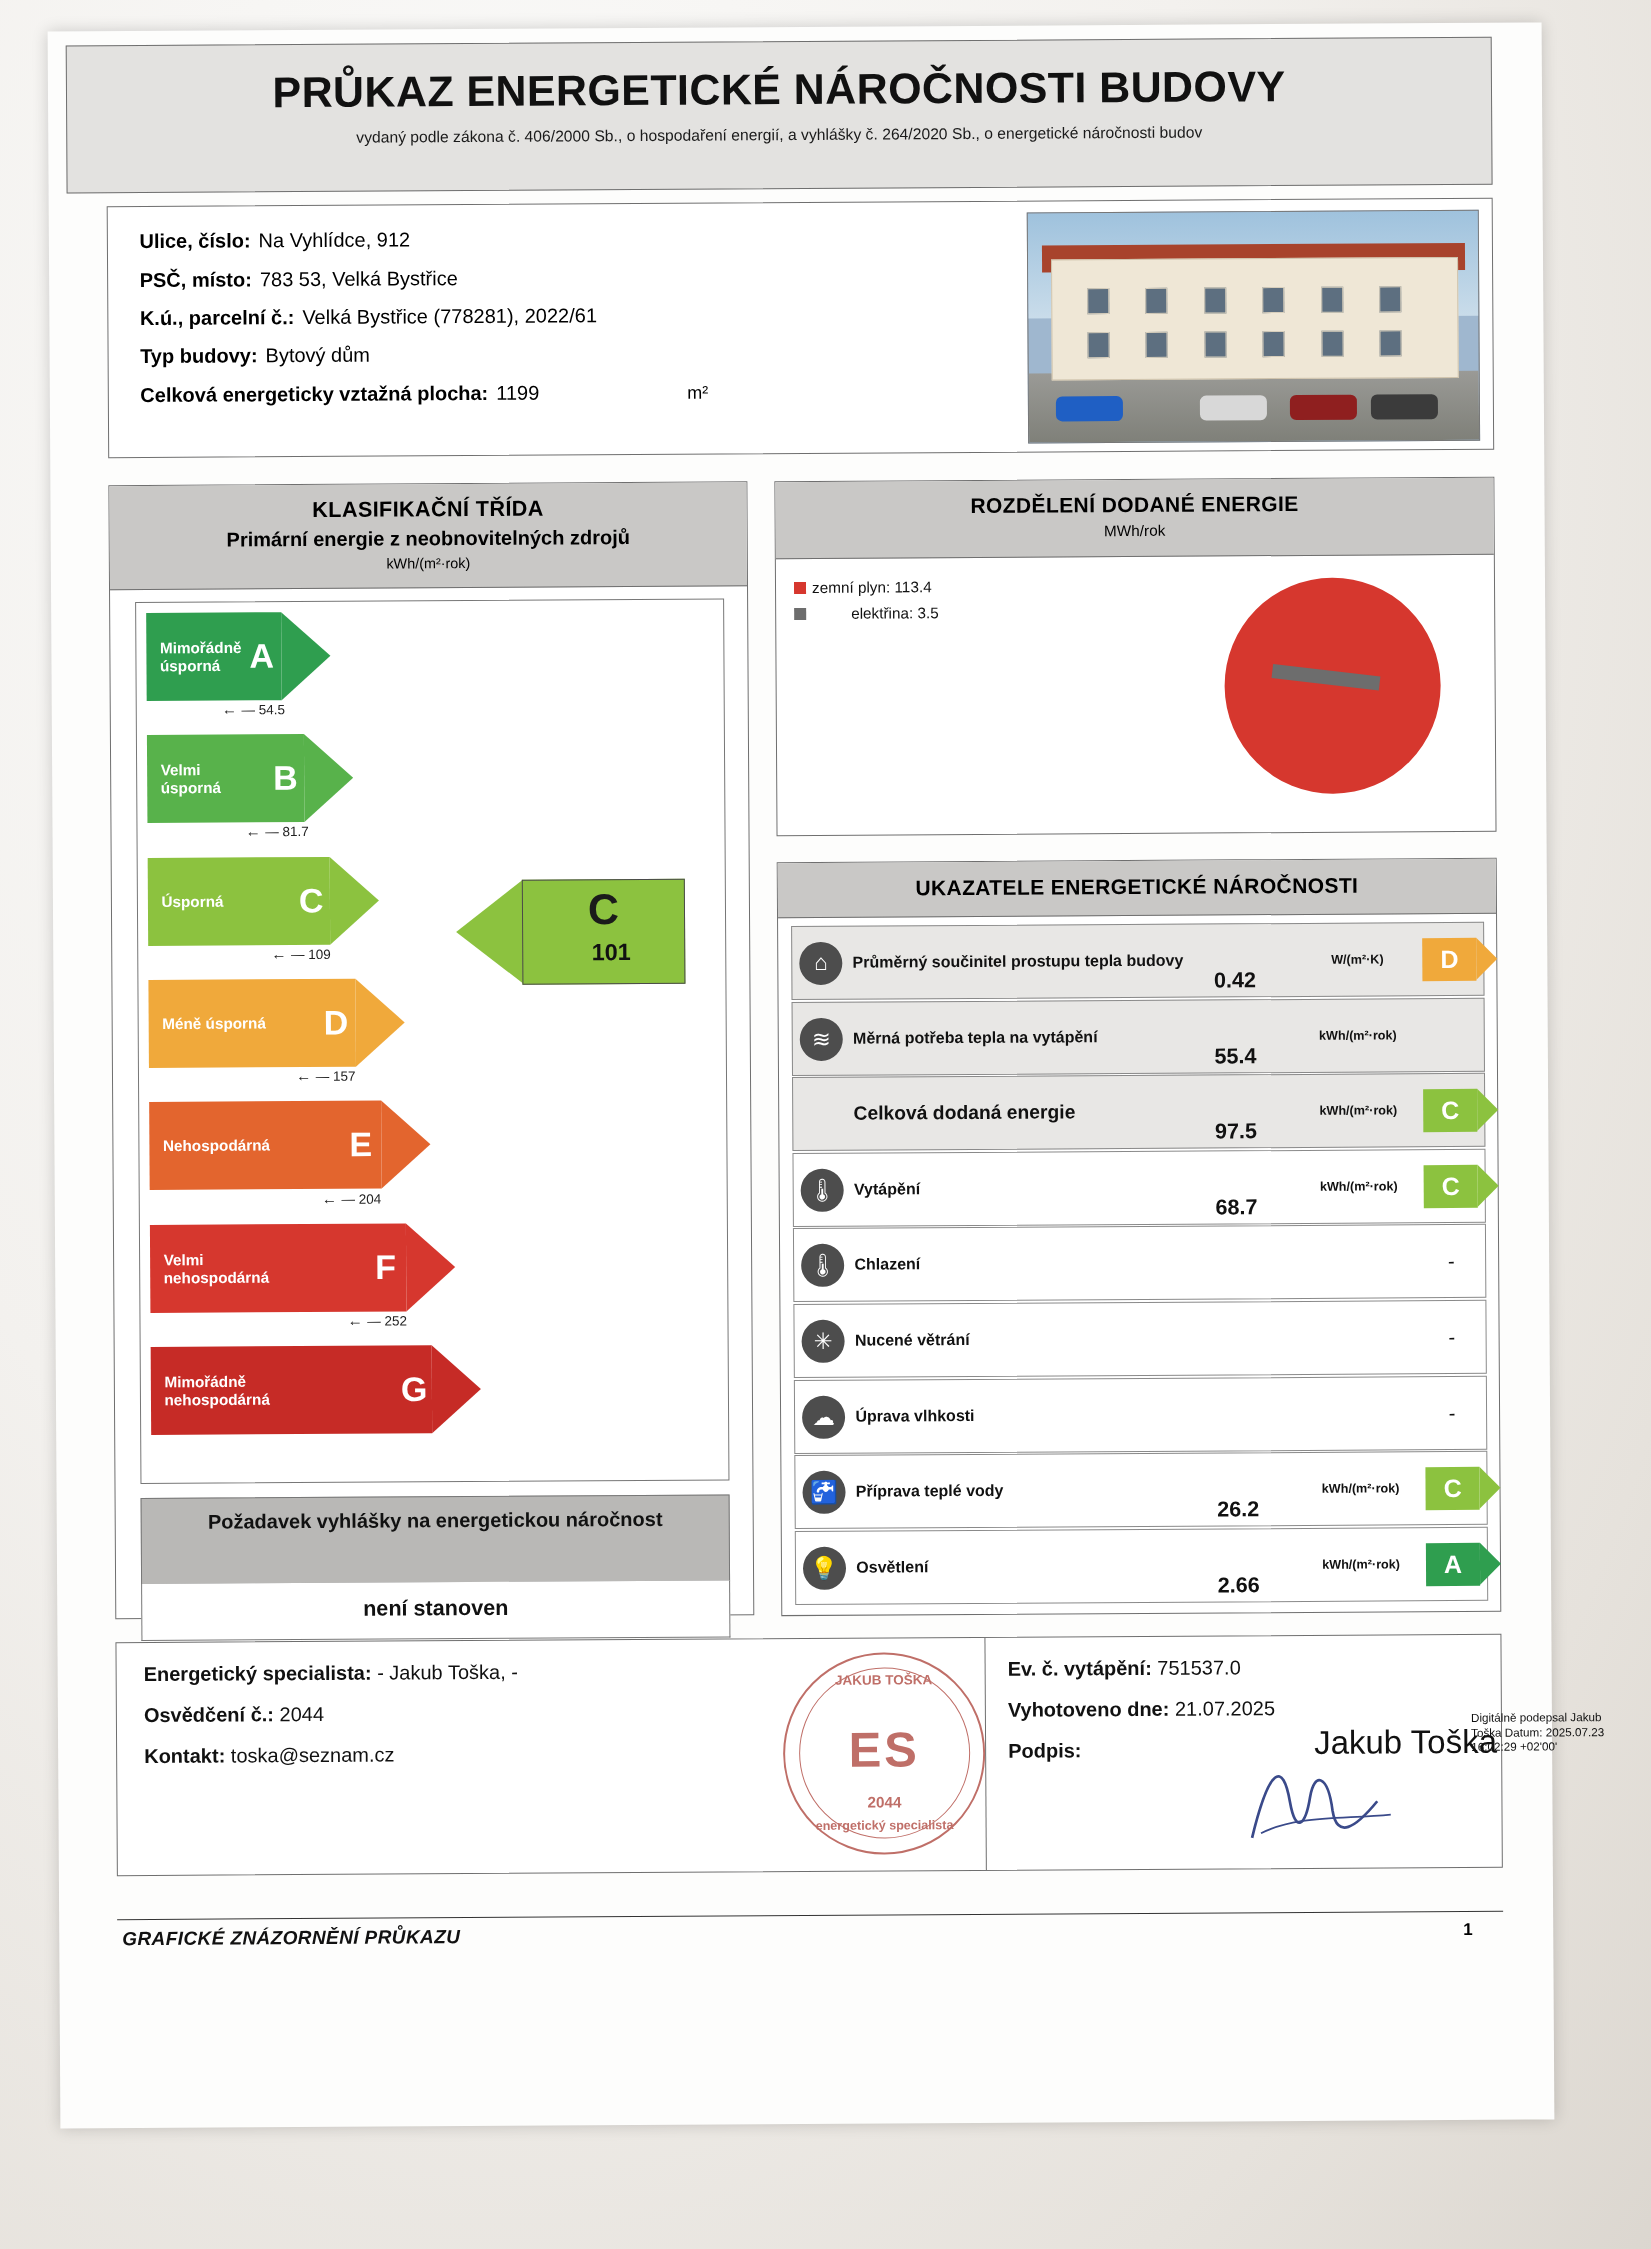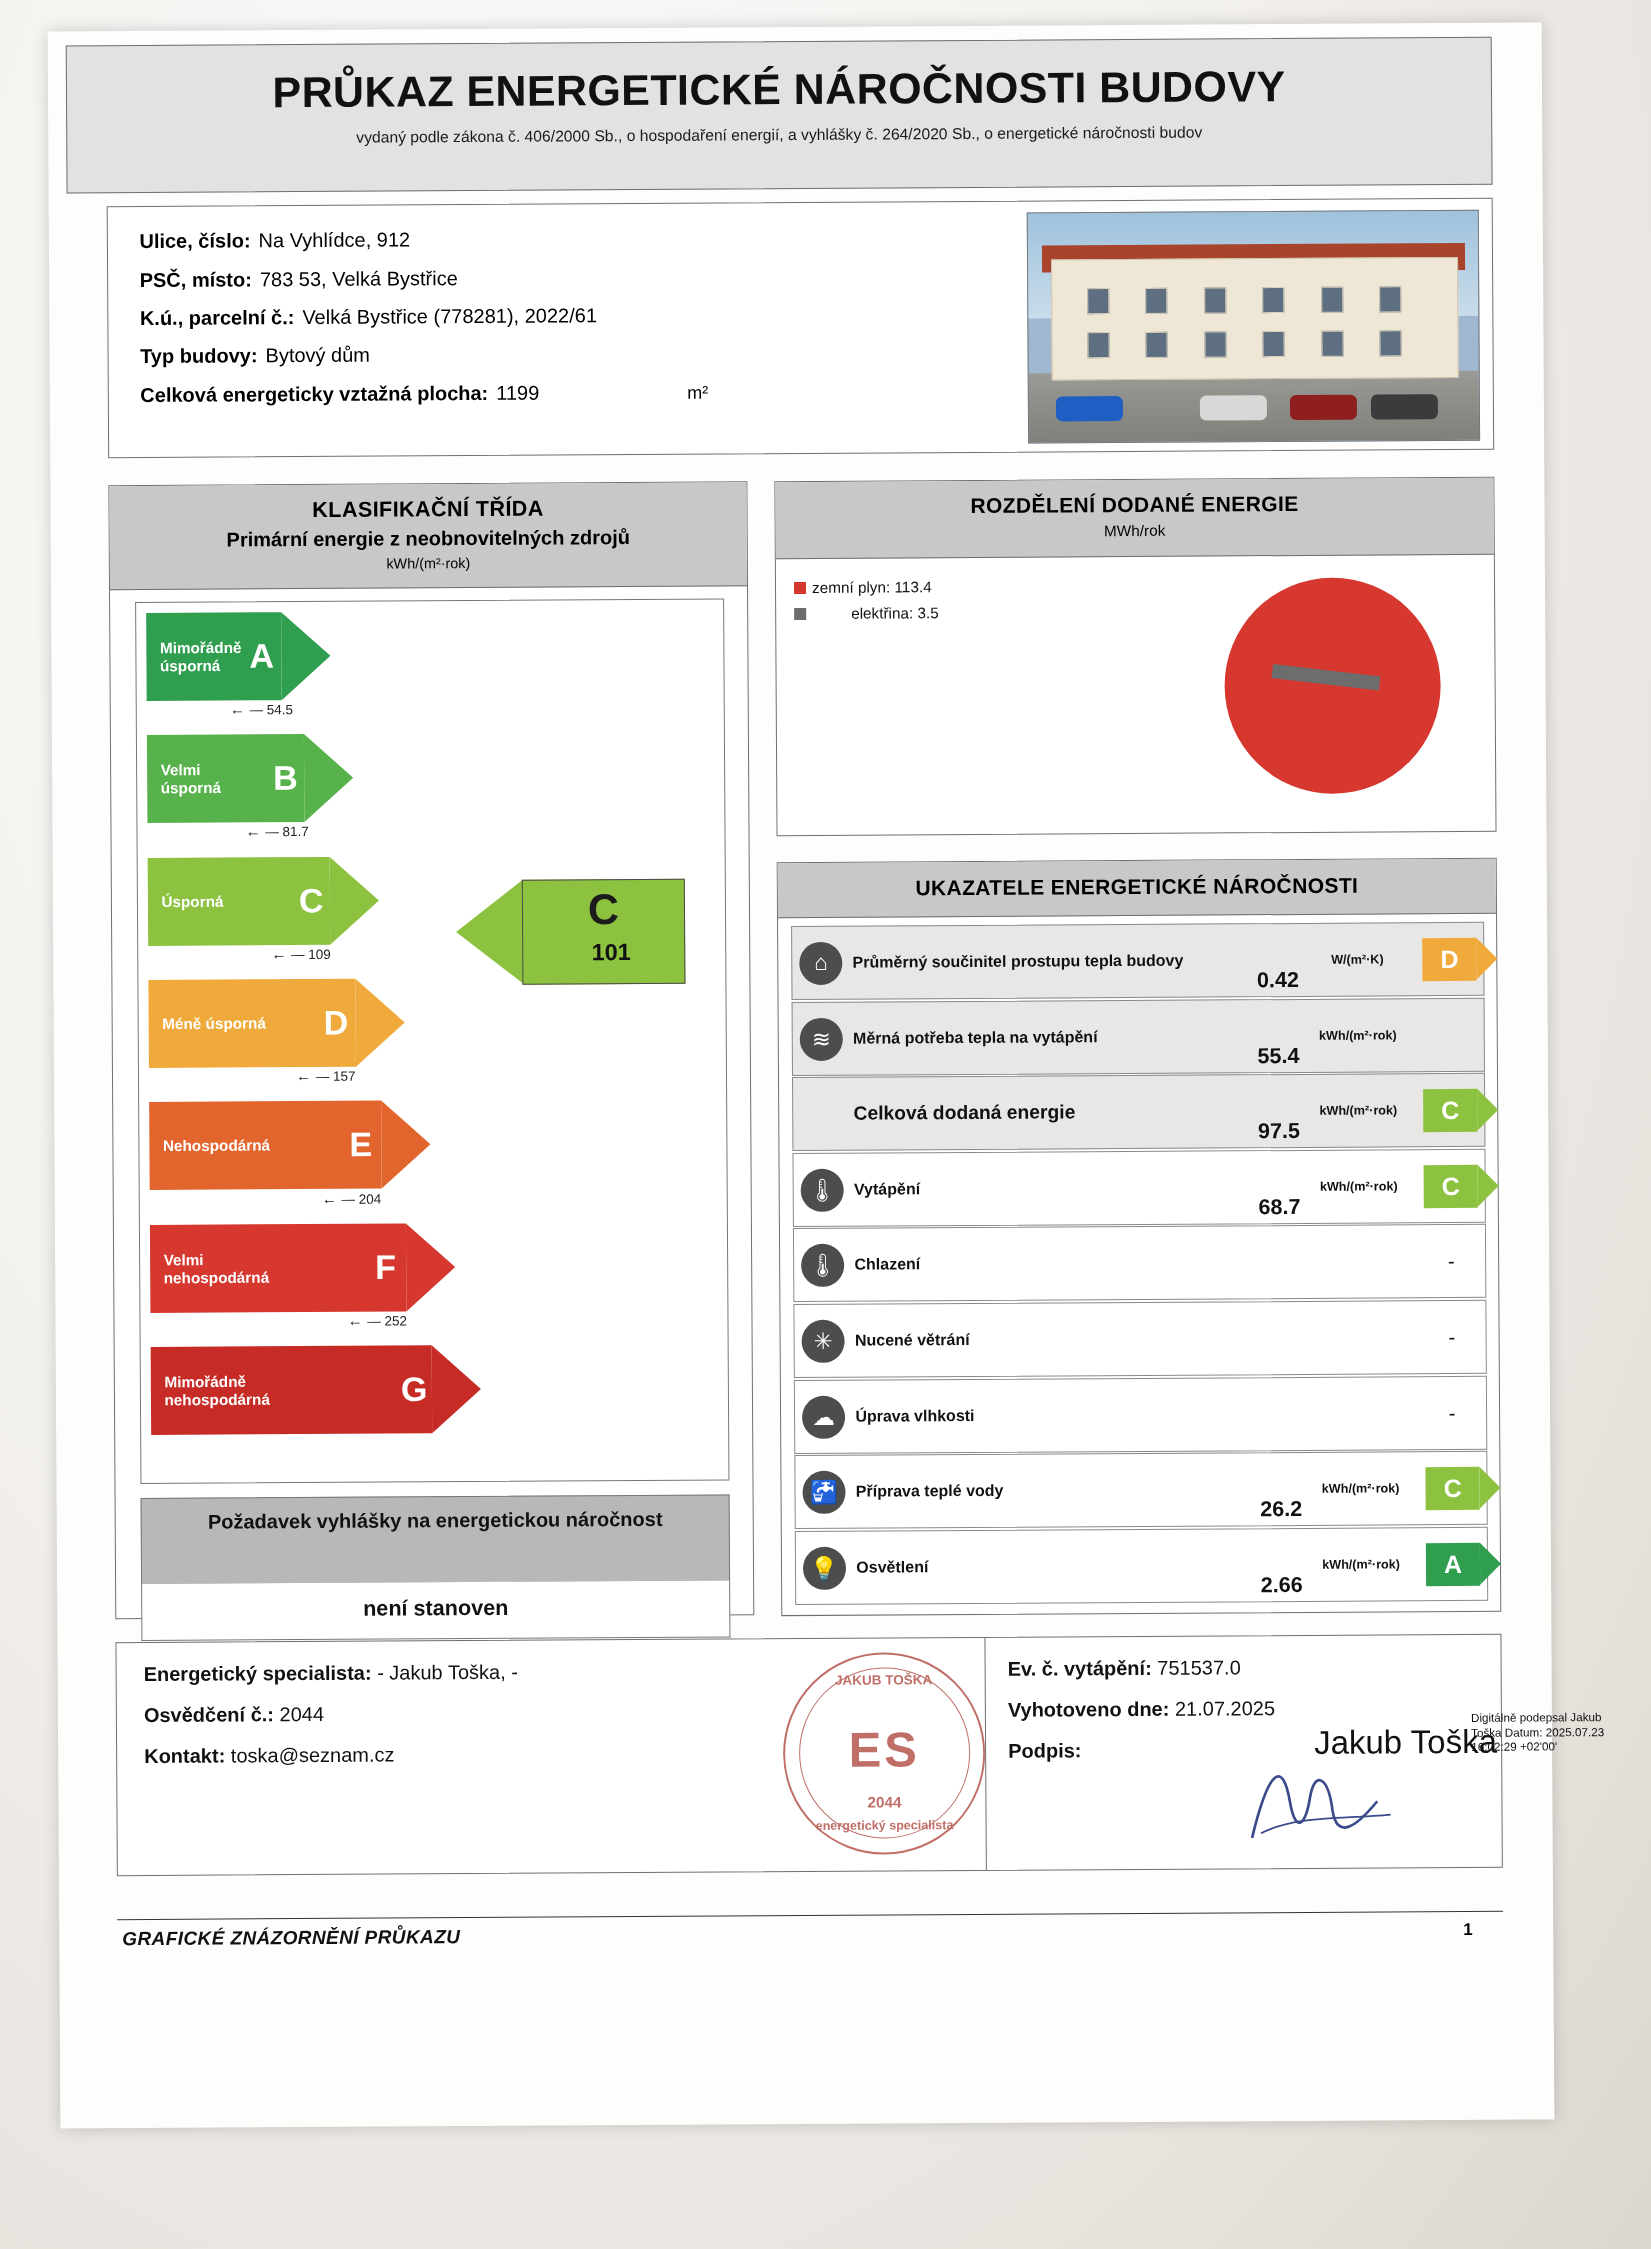--- a/index.html
+++ b/index.html
@@ -107,21 +107,21 @@
   #indbox{left:724px;top:835px;width:720px;height:754px;border:1.8px solid #6f6f6f;background:#fff;}
   #indhead{position:absolute;left:0;top:0;width:100%;height:54px;background:#c9c8c6;border-bottom:1.3px solid #6f6f6f;}
   #indhead .t1{text-align:center;font-size:21px;font-weight:bold;padding-top:14.4px;letter-spacing:0.4px;}
   .irow{position:absolute;left:12.6px;width:691px;height:72px;border:1.3px solid #8a8a8a;background:#fff;display:flex;align-items:center;}
   .irow.gray{background:#e8e7e5;}
   .icell-icon{width:58px;display:flex;justify-content:center;align-items:center;}
   .ico{width:43px;height:43px;border-radius:50%;background:#4d4d4d;color:#fff;
        display:flex;align-items:center;justify-content:center;font-size:22.5px;}
   .icell-name{flex:1;font-size:16px;font-weight:bold;color:#111;line-height:1.2;padding-left:2.7px;}
   .icell-name.big{font-size:19.3px;}
-  .icell-val{width:85px;text-align:right;font-size:21.6px;font-weight:bold;color:#111;margin-top:40px;}
+  .icell-val{width:85px;font-size:21.6px;font-weight:bold;color:#111;margin-top:40px;}
   .icell-unit{width:117px;text-align:center;font-size:12.6px;font-weight:bold;color:#111;}
   .icell-cls{width:67px;display:flex;align-items:center;justify-content:center;}
   .clschip{position:relative;width:54px;height:43px;display:flex;align-items:center;justify-content:center;
            color:#fff;font-size:25px;font-weight:bold;}
   .clschip .tipR{position:absolute;right:-21px;top:0;width:0;height:0;
            border-top:21.6px solid transparent;border-bottom:21.6px solid transparent;}
   .dash{width:67px;text-align:center;font-size:20px;color:#111;}
 
   
   #foot{left:58px;top:1611px;width:1386px;height:234px;border:1.3px solid #6f6f6f;background:#fff;}
@@ -220,21 +220,21 @@
             <div class="bandbody">
               <div class="rect" style="width: 135px; background: rgb(47, 158, 79);"></div>
               <div class="tip" style="left: 135px; border-left: 49px solid rgb(47, 158, 79);"></div>
               <div class="bandlabel">
                 <div>Mimořádně</div>
                 <div>úsporná</div>
               </div>
               <div class="bandletter" style="left: 103px;">A</div>
             </div>
           </div>
-          <div class="bound" style="left: 93px; top: 98px;"><span class="arr">←</span><span>— 54.5</span></div>
+          <div class="bound" style="left: 85px; top: 98px;"><span class="arr">←</span><span>— 54.5</span></div>
           <div class="band" style="top: 132px; width: 225px;">
             <div class="bandbody">
               <div class="rect" style="width: 157px; background: rgb(88, 178, 75);"></div>
               <div class="tip" style="left: 157px; border-left: 49px solid rgb(88, 178, 75);"></div>
               <div class="bandlabel">
                 <div>Velmi</div>
                 <div>úsporná</div>
               </div>
               <div class="bandletter" style="left: 126px;">B</div>
             </div>

